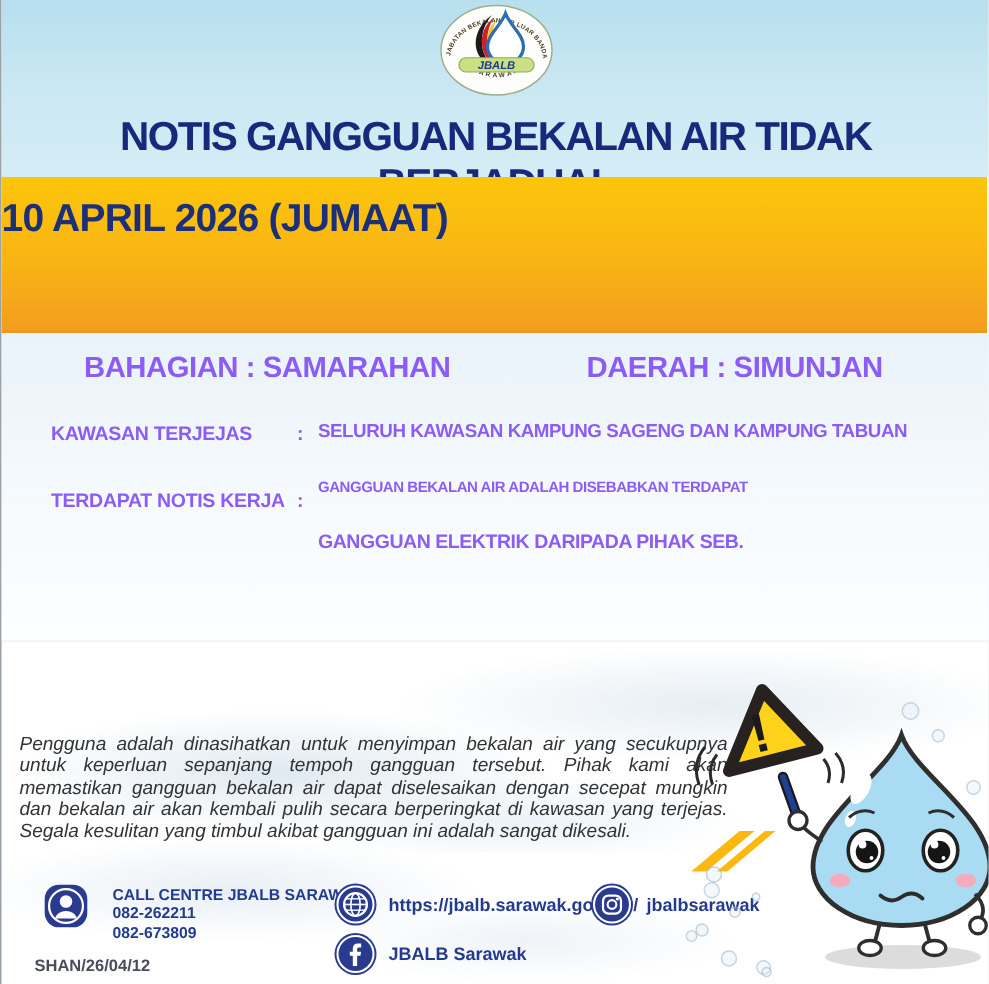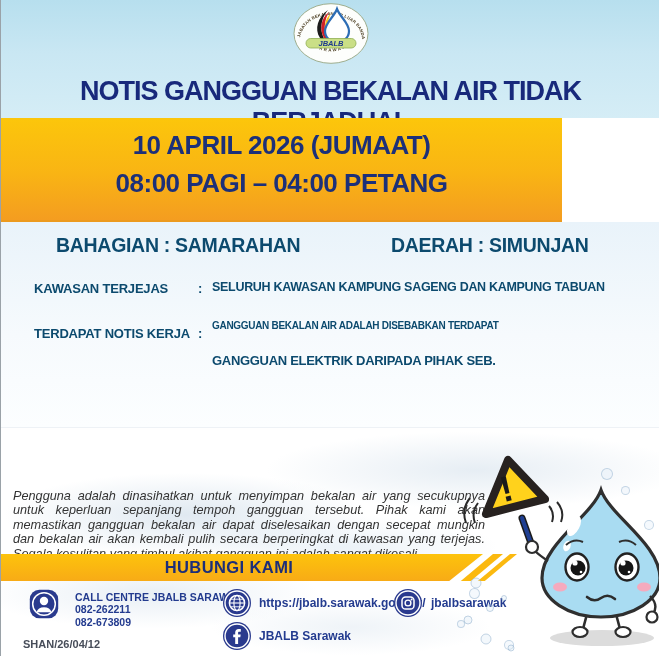--- a/index.html
+++ b/index.html
@@ -6,30 +6,30 @@
   .page{position:relative;width:659px;height:656px;background:#ffffff;overflow:hidden;
         font-family:"Liberation Sans",sans-serif;border-left:1px solid #9aa2a8;}
   .abs{position:absolute;}
   
   .header{left:0;top:0;width:659px;height:118px;
           background:linear-gradient(180deg,#b7dfee 0%,#c9e7f3 45%,#d5edf6 100%);}
   .logo{left:291px;top:2px;width:78px;height:63px;}
   .title{left:0;top:76px;width:659px;text-align:center;font-weight:bold;
          font-size:27px;letter-spacing:-1px;color:#18297b;}
   
-  .banner{left:0;top:118px;width:561px;height:104px;
+  .banner{left:0;top:118px;width:657px;height:104px;
           background:linear-gradient(180deg,#fcc60b 0%,#f9b414 55%,#f49d20 100%);
-          border-bottom:2px solid #ec9a1e;box-sizing:border-box;text-align:center;color:#1c3079;font-weight:bold;}
+          border-bottom:2px solid #ec9a1e;box-sizing:border-box;color:#1c3079;font-weight:bold;}
   .banner .l1{margin-top:12px;font-size:26px;letter-spacing:-0.5px;}
   .banner .l2{margin-top:7px;font-size:26px;letter-spacing:-0.5px;}
   
   .info{left:0;top:222px;width:659px;height:205px;
         background:linear-gradient(180deg,#e9f3fa 0%,#f6fafd 55%,#fcfeff 100%);
         border-bottom:1px solid #eef2f6;}
-  .navy{color:#0c4a6e;font-weight:bold;}
+  .navy{color:#8b5cf6;font-weight:bold;}
   .bahagian{left:55px;top:234px;font-size:19.5px;letter-spacing:-0.3px;}
   .daerah{left:390px;top:234px;font-size:19.5px;letter-spacing:-0.3px;}
   .k-label{left:33px;top:281px;font-size:13px;letter-spacing:-0.2px;}
   .k-colon{left:197px;top:281px;font-size:13px;}
   .k-value{left:211px;top:280px;font-size:12.5px;letter-spacing:-0.3px;white-space:nowrap;}
   .h-label{left:33px;top:326px;font-size:13px;letter-spacing:-0.2px;}
   .h-colon{left:197px;top:326px;font-size:13px;}
   .h-line1{left:211px;top:320px;font-size:10px;letter-spacing:-0.3px;white-space:nowrap;}
   .h-line2{left:211px;top:353px;font-size:13px;letter-spacing:-0.3px;white-space:nowrap;}
   
@@ -86,21 +86,20 @@
     <path d="M38.5,12 C 32.5,17 31,27 35.5,36 C 36.5,37 37.5,37.6 38.5,37.8 C 34.5,29 35.5,19 38.5,12 Z" fill="#f9c31a"></path>
     <path d="M45,7 C 42,15 33,21 33,29 a 12,11.4 0 0 0 24,0 C 57,21 48,15 45,7 Z" fill="#ffffff" stroke="#2d6db5" stroke-width="2.2"></path>
     <rect x="14" y="36.5" width="50" height="9.5" rx="4.7" fill="#cadf86" stroke="#8fae53" stroke-width="0.8"></rect>
     <text x="39" y="44" text-anchor="middle" font-size="7.5" font-weight="bold" font-style="italic" fill="#1d3a8c">JBALB</text>
   </svg>
 
   <div class="abs title">NOTIS GANGGUAN BEKALAN AIR TIDAK BERJADUAL</div>
 
   <div class="abs banner">
     <div class="l1">10 APRIL 2026 (JUMAAT)</div>
-    <div class="l2">08:00 PAGI – 04:00 PETANG</div>
   </div>
 
   <div class="abs info"></div>
   <div class="abs navy bahagian">BAHAGIAN : SAMARAHAN</div>
   <div class="abs navy daerah">DAERAH : SIMUNJAN</div>
 
   <div class="abs navy k-label">KAWASAN TERJEJAS</div>
   <div class="abs navy k-colon">:</div>
   <div class="abs navy k-value">SELURUH KAWASAN KAMPUNG SAGENG DAN KAMPUNG TABUAN</div>
 
@@ -113,21 +112,20 @@
   <div class="abs splash-b"></div>
   <div class="abs bubble" style="left:600px;top:468px;width:10px;height:10px;"></div>
   <div class="abs bubble" style="left:620px;top:486px;width:7px;height:7px;"></div>
   <div class="abs bubble" style="left:643px;top:520px;width:8px;height:8px;"></div>
   <div class="abs bubble" style="left:468px;top:588px;width:9px;height:9px;"></div>
   <div class="abs bubble" style="left:456px;top:620px;width:6px;height:6px;"></div>
   <div class="abs bubble" style="left:503px;top:640px;width:8px;height:8px;"></div>
 
   <div class="abs advisory">Pengguna adalah dinasihatkan untuk menyimpan bekalan air yang secukupnya untuk keperluan sepanjang tempoh gangguan tersebut. Pihak kami akan memastikan gangguan bekalan air dapat diselesaikan dengan secepat mungkin dan bekalan air akan kembali pulih secara berperingkat di kawasan yang terjejas. Segala kesulitan yang timbul akibat gangguan ini adalah sangat dikesali.</div>
 
-  <div class="abs band">HUBUNGI KAMI</div>
   <div class="abs stripe s1"></div>
   <div class="abs stripe s2"></div>
 
   <svg class="abs icon30" style="left:28px;top:589px;" viewBox="0 0 30 30">
     <rect x="0.8" y="0.8" width="28.4" height="28.4" rx="9.5" fill="#2a3a8e"></rect>
     <circle cx="15" cy="15" r="11.3" fill="none" stroke="#ffffff" stroke-width="1.5"></circle>
     <circle cx="15" cy="12" r="4.2" fill="#ffffff"></circle>
     <path d="M7.6,23.3 a7.6,6.4 0 0 1 14.8,0 Z" fill="#ffffff"></path>
   </svg>
   <div class="abs c-text call-block">

